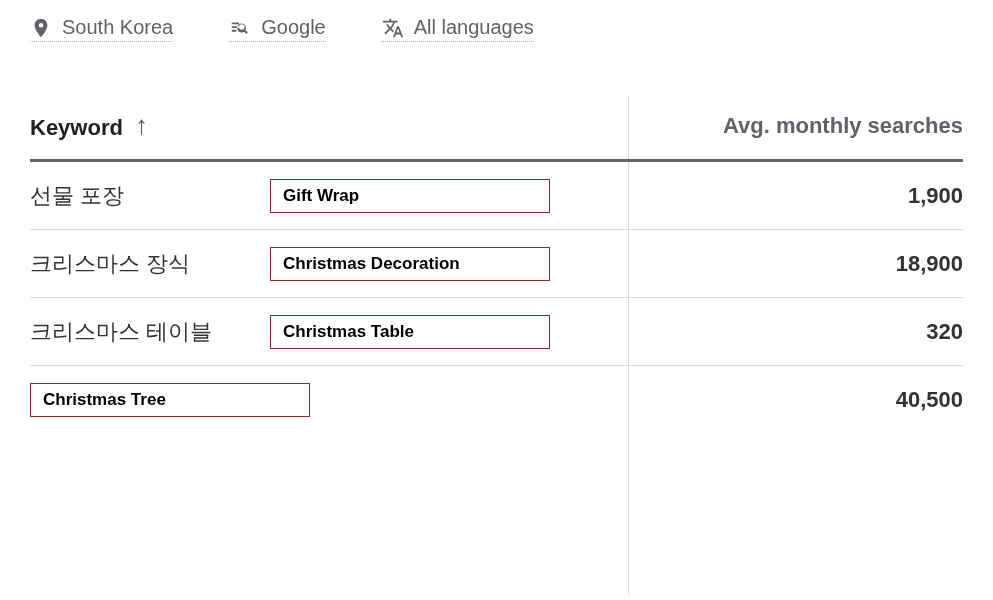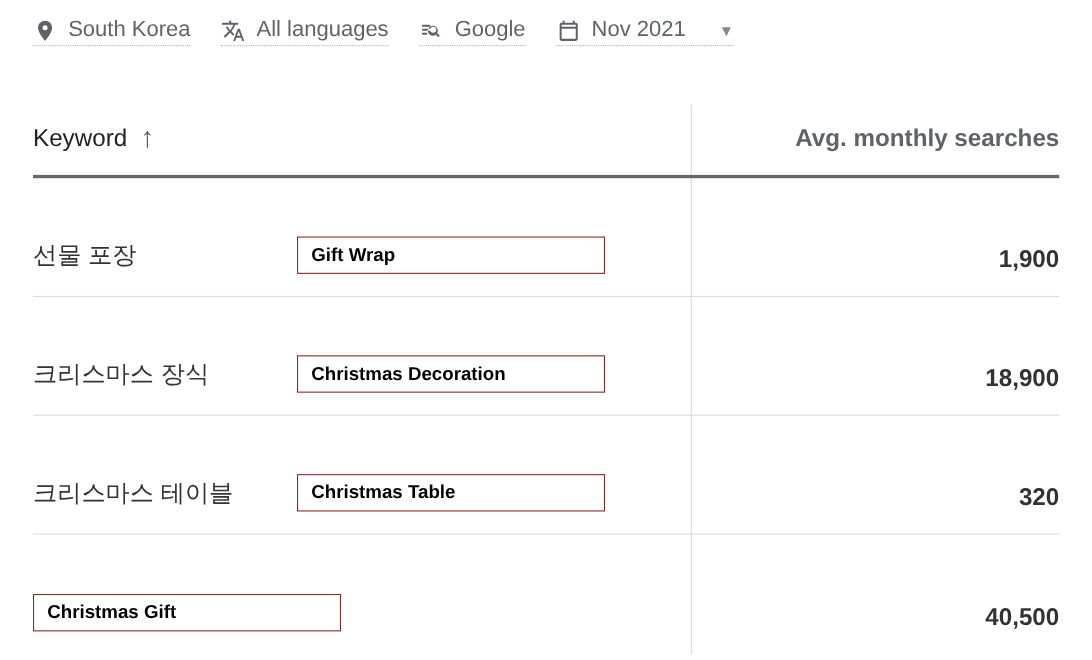--- a/index.html
+++ b/index.html
@@ -7,21 +7,21 @@
       font-family: Arial, "Helvetica Neue", Helvetica, sans-serif;
       background: #fff;
       width: 993px;
       height: 600px;
       overflow: hidden;
     }
     .toolbar {
       display: flex;
       align-items: center;
       padding: 16px 30px 20px 30px;
-      gap: 28px;
+      gap: 56px;
       color: #5f6368;
     }
     .toolbar-item {
       display: flex;
       align-items: center;
       gap: 10px;
       font-size: 20px;
       cursor: pointer;
       border-bottom: 1px dotted #b0b0b0;
       padding-bottom: 2px;
@@ -38,23 +38,23 @@
     .table-header {
       display: flex;
       align-items: center;
       justify-content: space-between;
       padding: 48px 0 18px 0;
       border-bottom: 3px solid #666;
       position: relative;
     }
     .keyword-col-header {
       display: flex;
-      align-items: center;
+      align-items: flex-end;
       gap: 12px;
-      font-weight: 400;
+      font-weight: 700;
       color: #202124;
       font-size: 22px;
     }
     .arrow-up {
       display: inline-flex;
       font-size: 26px;
       color: #5f6368;
     }
     .searches-col-header {
       color: #5f6368;
@@ -64,25 +64,25 @@
     .divider {
       position: absolute;
       top: 95px;
       left: 628px;
       width: 1px;
       height: 500px;
       background: #dadce0;
     }
     .row {
       display: flex;
-      align-items: flex-end;
+      align-items: center;
       justify-content: space-between;
       border-bottom: 1px solid #dadce0;
       padding: 20px 0;
-      height: 108px;
+      height: 68px;
     }
     .keyword-col {
       display: flex;
       align-items: center;
       gap: 30px;
     }
     .keyword-text {
       color: #333;
       font-size: 22px;
       min-width: 210px;
@@ -110,44 +110,35 @@
       <svg viewBox="0 0 24 24">
           <path d="M12 2C8.13 2 5 5.13 5 9c0 5.25 7 13 7 13s7-7.75 7-13c0-3.87-3.13-7-7-7zm0 9.5a2.5 2.5 0 110-5 2.5 2.5 0 010 5z"></path>
         </svg>
     </span>
     <span>South Korea</span>
   </div>
 
   <div class="toolbar-item">
     <span class="toolbar-icon">
       <svg viewBox="0 0 24 24">
-          <path d="M12.87 15.07l-2.54-2.51.03-.03A17.52 17.52 0 0014.07 6H17V4h-7V2H8v2H1v2h11.17C11.5 7.92 10.44 9.75 9 11.35 8.07 10.32 7.3 9.19 6.69 8H4.62c.73 1.63 1.73 3.17 2.98 4.56L2.5 17.5 4 19l5-5 3.11 3.11.76-2.04zM18.5 10h-2L12 22h2l1.12-3h4.75L21 22h2l-4.5-12zm-2.62 7l1.62-4.33L19.12 17h-3.24z"></path>
-        </svg>
-    </span>
-    <span>All languages</span>
-  </div>
-
-  <div class="toolbar-item">
-    <span class="toolbar-icon">
-      <svg viewBox="0 0 24 24">
           <path d="M3 6h8v2H3V6zm0 4h8v2H3v-2zm0 4h5v2H3v-2zm17.59 3L18 14.41A5 5 0 1016.59 16L19 18.41 20.59 17zM14 14a3 3 0 113-3 3 3 0 01-3 3z"></path>
         </svg>
     </span>
     <span>Google</span>
   </div>
 
   <div class="toolbar-item">
     <span class="toolbar-icon">
       <svg viewBox="0 0 24 24">
-          <path d="M19 4h-1V2h-2v2H8V2H6v2H5a2 2 0 00-2 2v14a2 2 0 002 2h14a2 2 0 002-2V6a2 2 0 00-2-2zm0 16H5V10h14v10zM5 8V6h14v2H5z"></path>
+          <path d="M12.87 15.07l-2.54-2.51.03-.03A17.52 17.52 0 0014.07 6H17V4h-7V2H8v2H1v2h11.17C11.5 7.92 10.44 9.75 9 11.35 8.07 10.32 7.3 9.19 6.69 8H4.62c.73 1.63 1.73 3.17 2.98 4.56L2.5 17.5 4 19l5-5 3.11 3.11.76-2.04zM18.5 10h-2L12 22h2l1.12-3h4.75L21 22h2l-4.5-12zm-2.62 7l1.62-4.33L19.12 17h-3.24z"></path>
         </svg>
     </span>
-    <span>Nov 2021</span>
-    <span style="margin-left:20px;color:#888;font-size:14px;">▼</span>
+    <span>All languages</span>
   </div>
+
 </div>
 
 <div class="divider"></div>
 
 <div class="table-container">
   <div class="table-header">
     <div class="keyword-col-header">
       <span>Keyword</span>
       <span class="arrow-up">↑</span>
     </div>
@@ -173,17 +164,17 @@
   <div class="row">
     <div class="keyword-col">
       <span class="keyword-text">크리스마스 테이블</span>
       <span class="translation-box">Christmas Table</span>
     </div>
     <span class="searches-value">320</span>
   </div>
 
   <div class="row" style="border-bottom:none;">
     <div class="keyword-col">
-      <span class="translation-box">Christmas Gift</span>
+      <span class="translation-box">Christmas Tree</span>
     </div>
     <span class="searches-value">40,500</span>
   </div>
 </div>
 
 </body></html>

